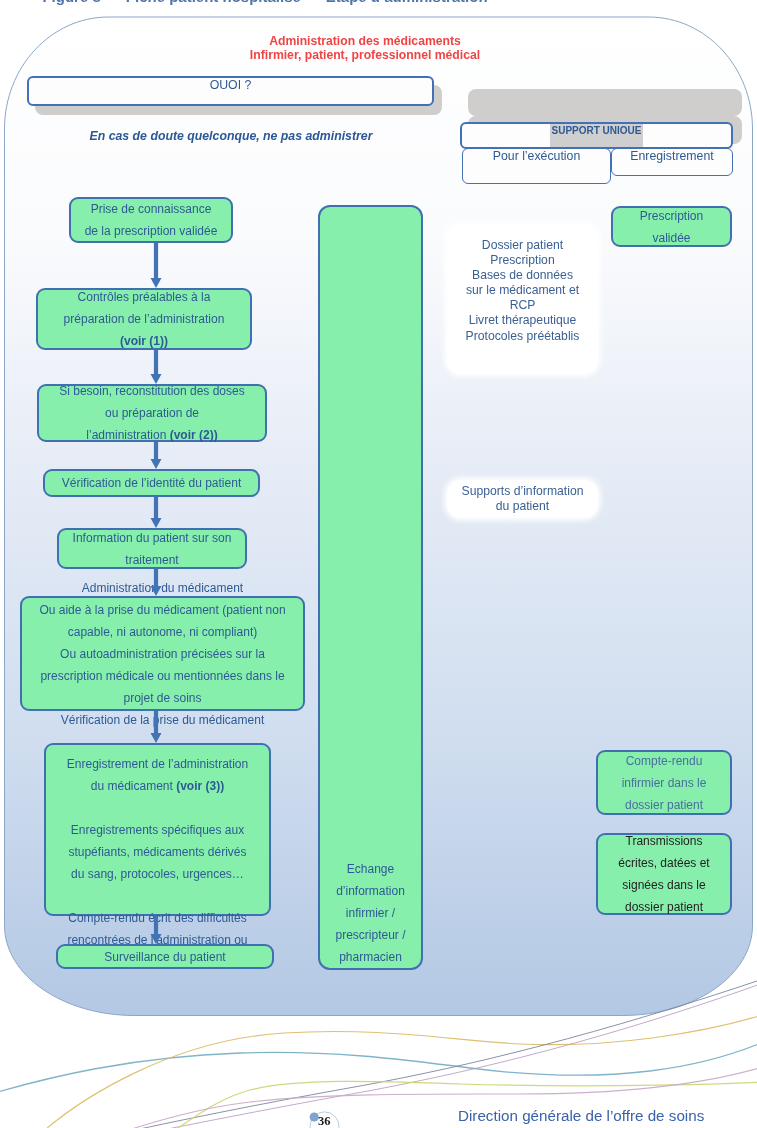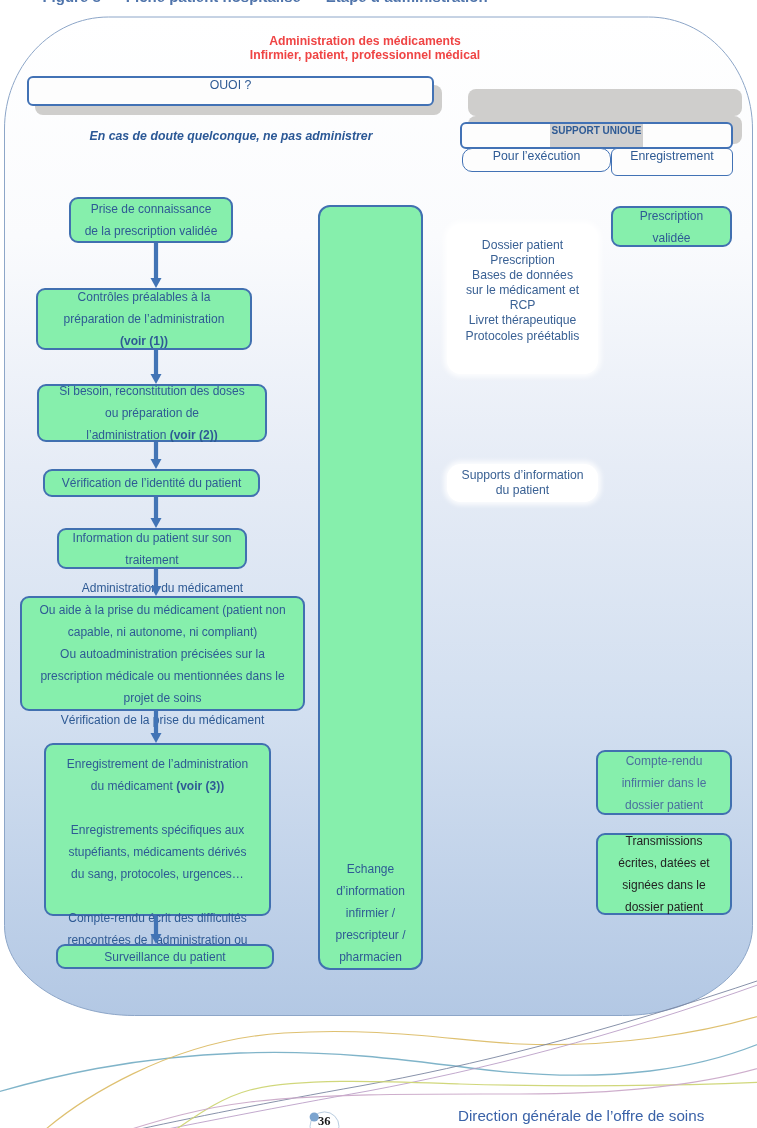--- a/index.html
+++ b/index.html
@@ -86,21 +86,21 @@
   <div class="rbox" style="left:27px;top:76px;width:407px;height:30px;font-size:12.3px;">
     <span>OUOI ?</span>
   </div>
 
   <div class="shadow" style="left:468px;top:89px;width:274px;height:27px;"></div>
   <div class="shadow" style="left:468px;top:116px;width:274px;height:28px;"></div>
   <div class="rbox" style="left:460px;top:106px;width:273px;height:27px;font-size:10px;font-weight:bold;margin-top:16px;">
     <span class="hl">SUPPORT UNIOUE</span>
   </div>
 
-  <div class="rbox thin" style="left:462px;top:148px;width:149px;height:24px;font-size:12.3px;border-radius:10px;">
+  <div class="rbox thin" style="left:462px;top:148px;width:149px;height:36px;font-size:12.3px;">
     <span>Pour l’exécution</span>
   </div>
   <div class="rbox thin" style="left:611px;top:148px;width:122px;height:28px;font-size:12.3px;">
     <span>Enregistrement</span>
   </div>
 
   <div class="note-italic" style="left:71px;top:129px;width:320px;">En cas de doute quelconque, ne pas administrer</div>
 
   <div class="fbox" style="left:69px;top:197px;width:164px;height:46px;">
       <div id="f0">Prise de connaissance<br>de la prescription validée</div>
@@ -127,21 +127,21 @@
       <div id="f7">Surveillance du patient</div>
     </div>
 
   <div class="fbox" style="left:318px;top:205px;width:105px;height:765px;border-radius:12px;align-items:flex-end;padding-top:396px;">
     <div id="c0">Echange<br>d’information<br>infirmier /<br>prescripteur /<br>pharmacien</div>
   </div>
 
   <div class="sbox" style="left:447px;top:224px;width:151px;height:150px;align-items:flex-start;padding-top:14px;line-height:15.1px;">
       <div id="s0">Dossier patient<br>Prescription<br>Bases de données<br>sur le médicament et<br>RCP<br>Livret thérapeutique<br>Protocoles préétablis</div>
     </div>
-  <div class="sbox" style="left:447px;top:464px;width:151px;height:38px;line-height:15.1px;">
+  <div class="sbox" style="left:447px;top:480px;width:151px;height:38px;line-height:15.1px;">
       <div id="s1">Supports d’information<br>du patient</div>
     </div>
 
   <div class="fbox" style="left:611px;top:206px;width:121px;height:41px;">
       <div id="r0" style="color: rgb(46, 90, 148);">Prescription<br>validée</div>
     </div>
   <div class="fbox" style="left:596px;top:750px;width:136px;height:65px;">
       <div id="r1" style="color: rgb(74, 111, 158);">Compte-rendu<br>infirmier dans le<br>dossier patient</div>
     </div>
   <div class="fbox" style="left:596px;top:833px;width:136px;height:82px;">

